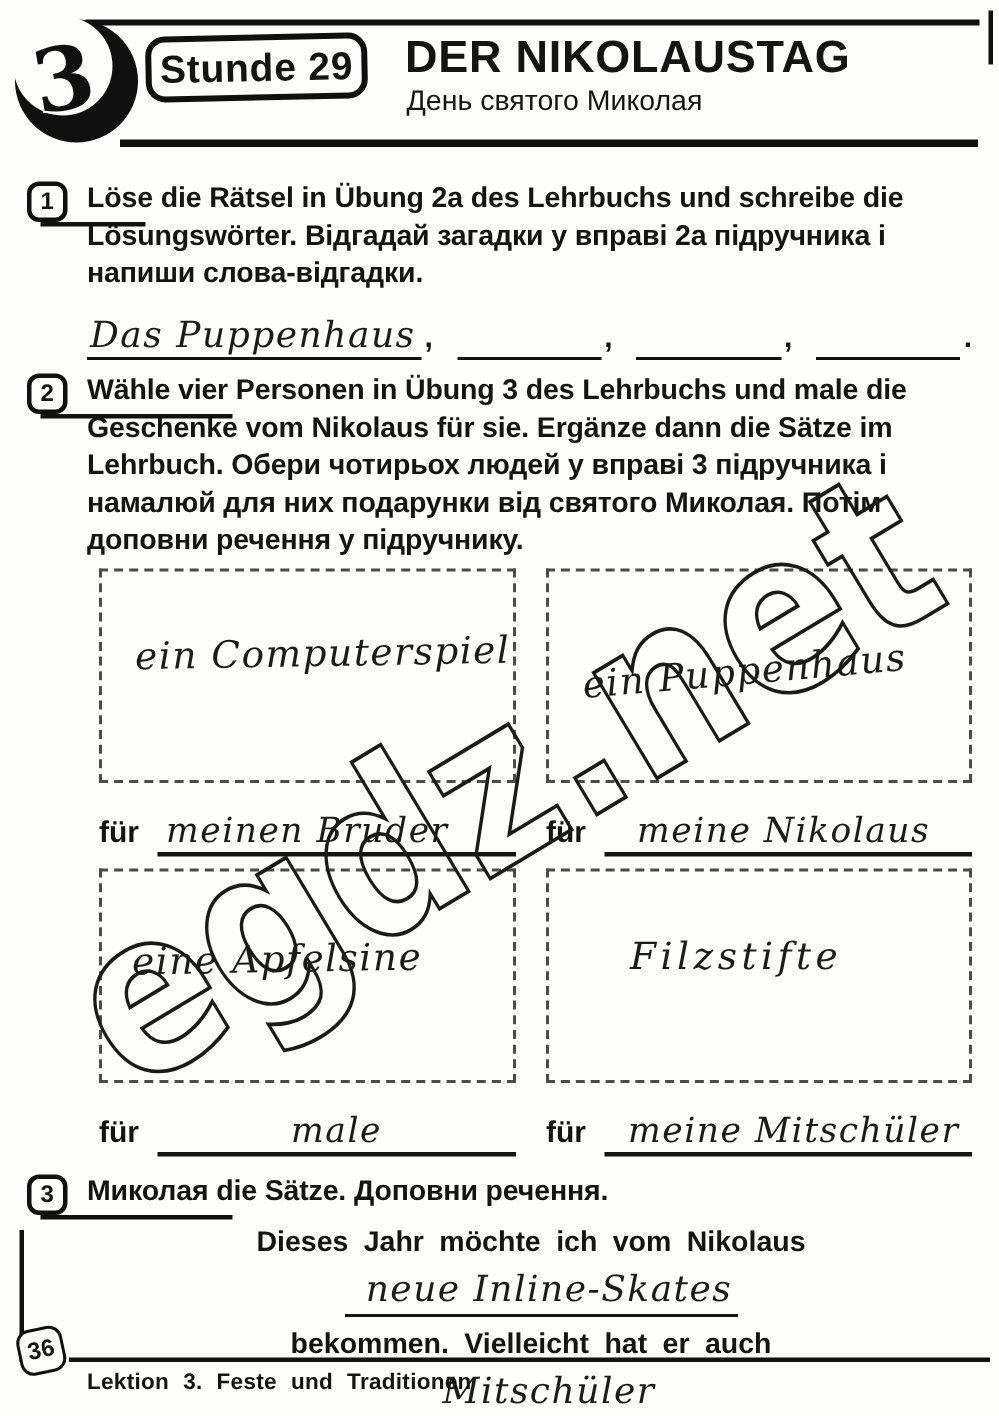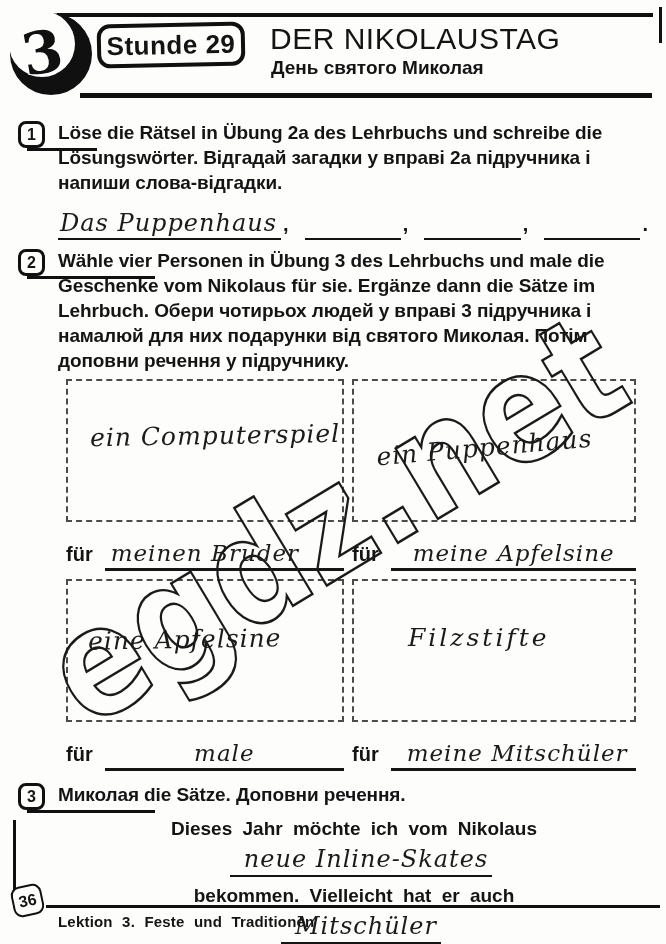--- a/index.html
+++ b/index.html
@@ -13,22 +13,22 @@
   .rule-tick   { position:absolute; left:659px; top:7px;  width:3px;  height:36px; background:#101010; }
   .rule-header { position:absolute; left:80px; top:93px;  width:572px; height:5px; background:#101010; }
   .logo { position:absolute; left:7px; top:9px; }
   .stunde-badge {
     position:absolute; left:97px; top:23px; width:148px; height:44px;
     border:4px solid #101010; border-radius:13px;
     display:flex; align-items:center; justify-content:center;
     font-weight:bold; font-size:26px; letter-spacing:0.5px;
     transform:rotate(-1.2deg); background:#fdfdfc;
   }
-  .page-title    { position:absolute; left:270px; top:22px; font-weight:normal; font-size:30px; letter-spacing:0.5px;text-align:center; }
-  .page-subtitle { position:absolute; left:271px; top:57px; font-weight:bold; font-size:19px; }
+  .page-title    { position:absolute; left:270px; top:22px; font-weight:bold; font-size:30px; letter-spacing:0.5px;text-align:center; }
+  .page-subtitle { position:absolute; left:271px; top:57px; font-weight:normal; font-size:19px; }
   
   .exercise { position:absolute; left:18px; width:634px; }
   .ex-row { display:flex; align-items:flex-start; }
   .ex-num {
     position:relative; flex:0 0 auto; width:27px; height:27px; margin-top:1px;
     border:3.5px solid #101010; border-radius:8px;
     display:flex; align-items:center; justify-content:center;
     font-weight:bold; font-size:16px; background:#fdfdfc;
   }
   .ex-num .tail { position:absolute; left:6px; bottom:-6px; height:3px; background:#101010; }
@@ -41,21 +41,21 @@
     color:#1b1b1b; letter-spacing:1px;
   }
   
   .answer-line { display:flex; align-items:baseline; margin:14px 0 0 40px; width:592px; }
   .answer-filled { font-size:24px; border-bottom:2.5px solid #131313; padding:0 4px 1px 2px; }
   .sep { font-weight:bold; font-size:20px; margin:0 2px; }
   .blank { flex:1; border-bottom:2.5px solid #131313; align-self:stretch; margin-left:14px; min-width:90px; }
   
   .gift-grid {
     position:absolute; left:66px; top:379px; width:582px;
-    display:grid; grid-template-columns:278px 284px; column-gap:8px;
+    display:grid; grid-template-columns:278px 284px; column-gap:20px;
     grid-template-rows:143px 57px 143px 50px;
   }
   .gift-box { border:2px dashed #4b4b4b; position:relative; background:transparent; }
   .gift-label { position:absolute; font-size:25px; white-space:nowrap; }
   .g1 { left:22px; top:40px; transform:rotate(-1deg); }
   .g2 { left:22px; top:52px; transform:rotate(-5deg); }
   .g3 { left:20px; top:44px; transform:rotate(-1deg); }
   .g4 { left:54px; top:42px; letter-spacing:3px; }
   .fuer-row { display:flex; align-items:baseline; padding-top:18px; }
   .fuer { font-weight:bold; font-size:20px; flex:0 0 auto; }
@@ -137,21 +137,21 @@
     </div>
     <div class="gift-box">
       <span class="hand gift-label g2">ein Puppenhaus</span>
     </div>
     <div class="fuer-row">
       <span class="fuer">für</span>
       <span class="recipient-line r1"><span class="hand">meinen Bruder</span></span>
     </div>
     <div class="fuer-row">
       <span class="fuer">für</span>
-      <span class="recipient-line r2"><span class="hand">meine Apfelsine</span></span>
+      <span class="recipient-line r2"><span class="hand">meine Nikolaus</span></span>
     </div>
     <div class="gift-box">
       <span class="hand gift-label g3">eine Apfelsine</span>
     </div>
     <div class="gift-box">
       <span class="hand gift-label g4">Filzstifte</span>
     </div>
     <div class="fuer-row">
       <span class="fuer">für</span>
       <span class="recipient-line r3"><span class="hand">male</span></span>

